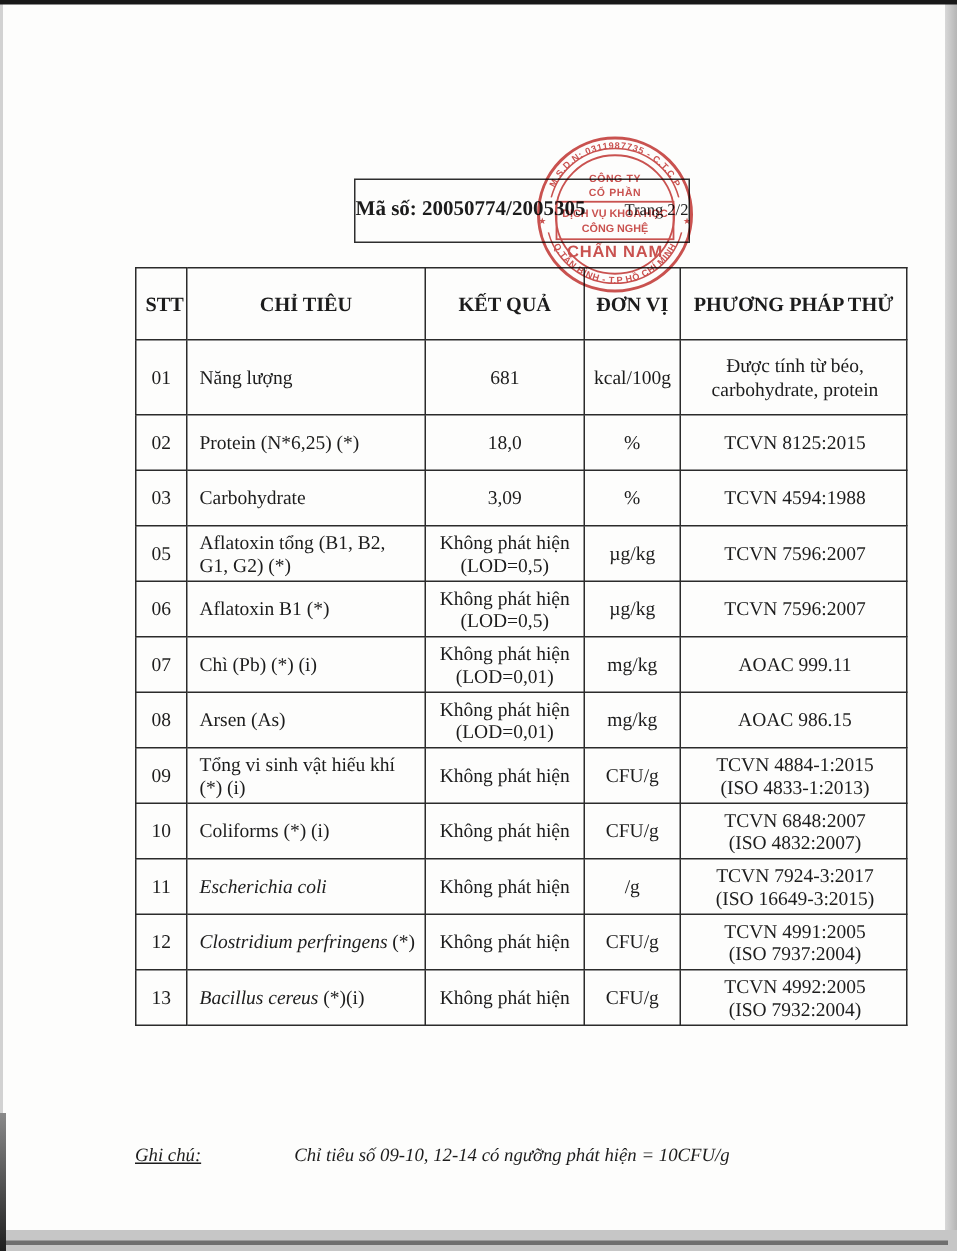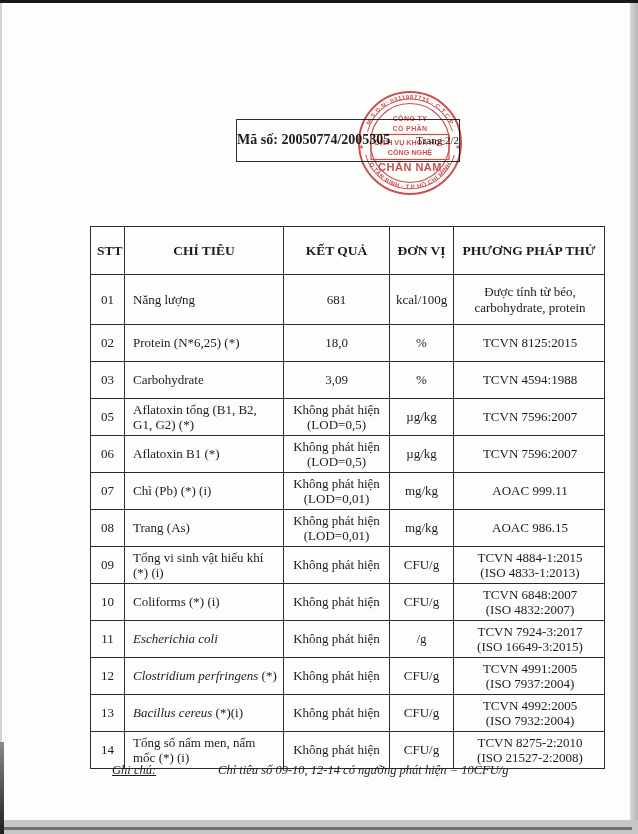--- a/index.html
+++ b/index.html
@@ -30,21 +30,20 @@
     background:transparent;
   }
   .maso-line1{font-weight:bold;font-size:14px;line-height:1.3;}
   .maso-line2{font-size:11px;line-height:1.2;padding-left:26px;}
 
   
   .result-table{
     position:absolute;left:90px;top:178px;width:514px;
     border-collapse:collapse;table-layout:fixed;
     font-size:13px;
-    margin-top:48px;
   }
   .result-table th,.result-table td{
     border:1.5px solid #2b2b2b;
     padding:2px 6px;vertical-align:middle;
     line-height:1.18;
     overflow:hidden;
   }
   .result-table thead tr{height:48px;}
   .result-table tbody tr{height:37px;}
   .result-table tbody tr.tall{height:50px;padding-left:20px;}
@@ -53,21 +52,21 @@
   td.c-name{text-align:left;padding-left:8px;}
   td.c-result{text-align:center;}
   td.c-unit{text-align:center;}
   td.c-method{text-align:center;padding-left:8px;}
 
   
   .footnote{
     position:absolute;left:90px;top:763px;width:514px;
     font-size:12.5px;font-style:italic;display:flex;align-items:flex-start;
   }
-  .footnote .gl{text-decoration:underline;margin-left:22px;}
+  .footnote .gl{text-decoration:underline;margin-left:0;}
   .footnote .nt{margin-left:62px;}
 
   
   .stamp{
     position:absolute;left:350px;top:83px;width:120px;height:120px;
     z-index:6;opacity:0.88;mix-blend-mode:multiply;
     font-family:"Liberation Sans","DejaVu Sans",sans-serif;
   }
 </style>
 </head>
@@ -142,21 +141,21 @@
         </tr>
         <tr>
           <td class="c-stt">07</td>
           <td class="c-name">Chì (Pb) (*) (i)</td>
           <td class="c-result">Không phát hiện<br>(LOD=0,01)</td>
           <td class="c-unit">mg/kg</td>
           <td class="c-method">AOAC 999.11</td>
         </tr>
         <tr>
           <td class="c-stt">08</td>
-          <td class="c-name">Trang (As)</td>
+          <td class="c-name">Arsen (As)</td>
           <td class="c-result">Không phát hiện<br>(LOD=0,01)</td>
           <td class="c-unit">mg/kg</td>
           <td class="c-method">AOAC 986.15</td>
         </tr>
         <tr>
           <td class="c-stt">09</td>
           <td class="c-name">Tổng vi sinh vật hiếu khí (*) (i)</td>
           <td class="c-result">Không phát hiện</td>
           <td class="c-unit">CFU/g</td>
           <td class="c-method">TCVN 4884-1:2015<br>(ISO 4833-1:2013)</td>
@@ -181,27 +180,20 @@
           <td class="c-result">Không phát hiện</td>
           <td class="c-unit">CFU/g</td>
           <td class="c-method">TCVN 4991:2005<br>(ISO 7937:2004)</td>
         </tr>
         <tr>
           <td class="c-stt">13</td>
           <td class="c-name"><i>Bacillus cereus</i> (*)(i)</td>
           <td class="c-result">Không phát hiện</td>
           <td class="c-unit">CFU/g</td>
           <td class="c-method">TCVN 4992:2005<br>(ISO 7932:2004)</td>
-        </tr>
-        <tr>
-          <td class="c-stt">14</td>
-          <td class="c-name">Tổng số nấm men, nấm mốc (*) (i)</td>
-          <td class="c-result">Không phát hiện</td>
-          <td class="c-unit">CFU/g</td>
-          <td class="c-method">TCVN 8275-2:2010<br>(ISO 21527-2:2008)</td>
         </tr>
       </tbody>
   </table>
 
   <div class="footnote">
     <span class="gl">Ghi chú:</span>
     <span class="nt">Chỉ tiêu số 09-10, 12-14 có ngưỡng phát hiện = 10CFU/g</span>
   </div>
 
   <svg class="stamp" viewBox="0 0 120 120" aria-hidden="true">

